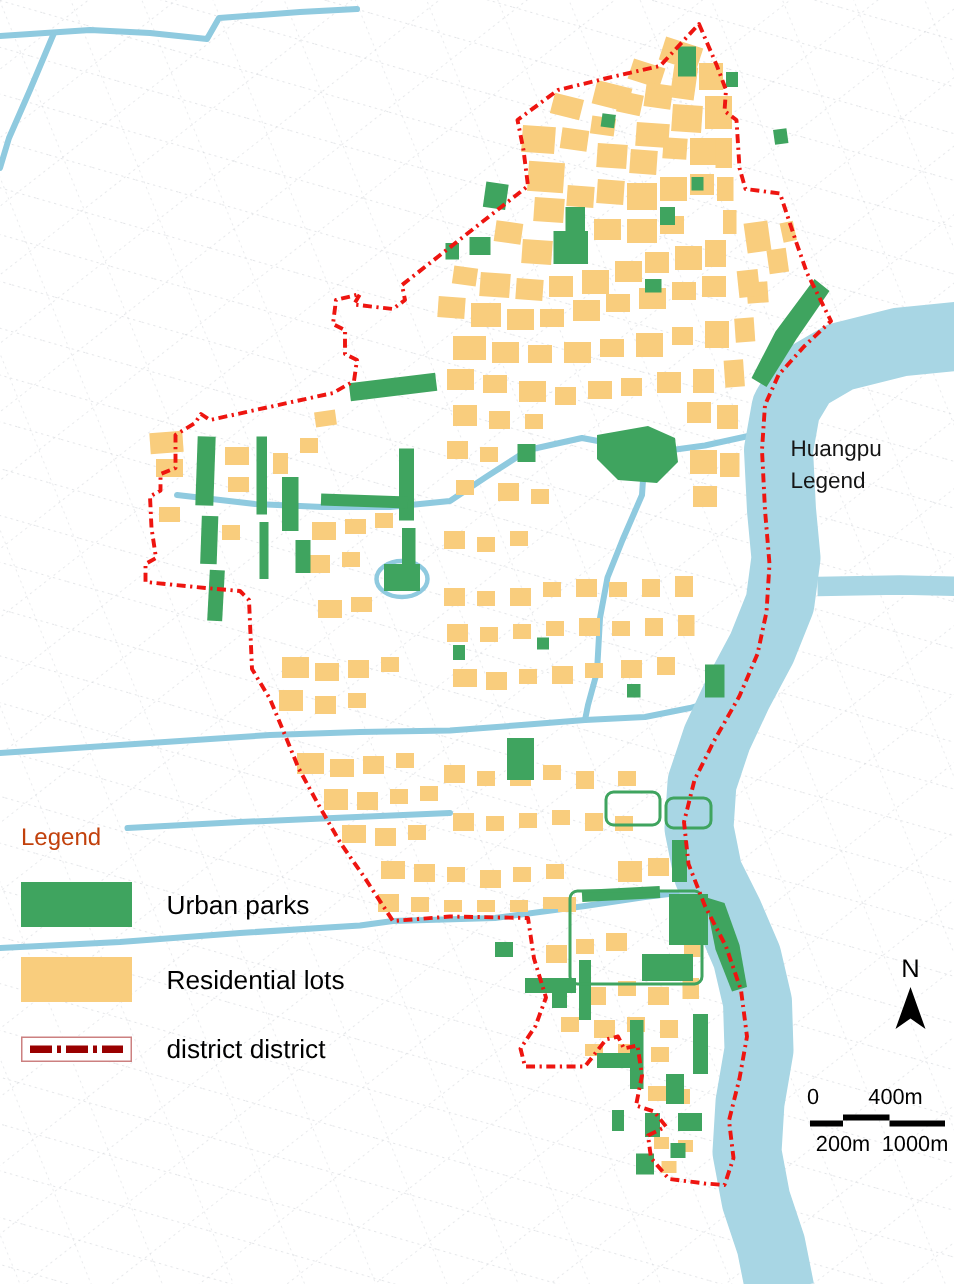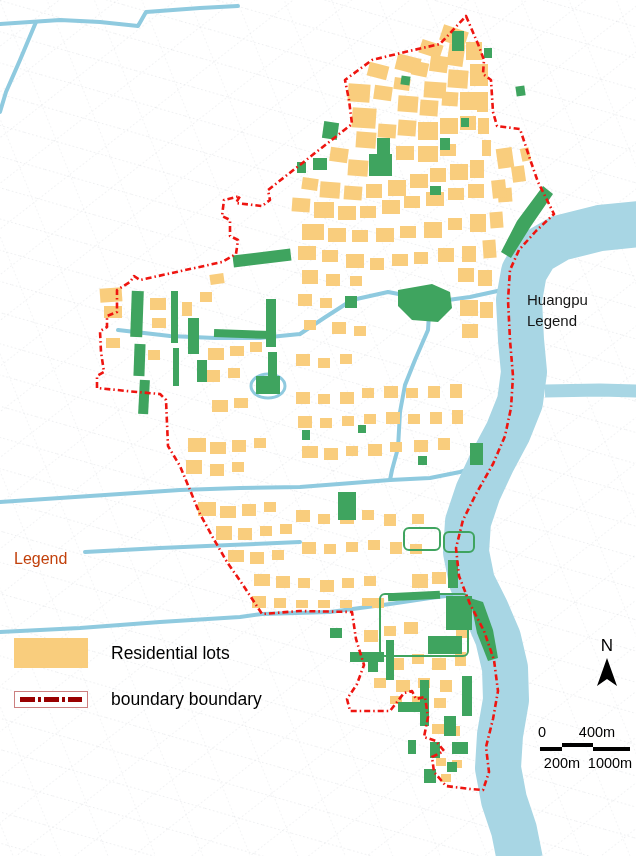--- a/index.html
+++ b/index.html
@@ -315,31 +315,35 @@
       <polygon points="466,16 472,30 478,44 484,60 483,74 491,80 493,112 497,126 520,129 531,162 538,182 546,198 554,214 536,231 519,250 510,270 508,300 510,340 513,376 511,408 505,436 493,464 476,494 463,520 456,548 459,576 470,604 484,631 494,660 498,691 493,719 486,747 489,772 483,790 470,789 446,786 434,772 432,757 444,751 436,741 424,737 428,717 425,697 416,699 412,691 404,693 390,711 350,711 347,699 357,684 364,665 356,639 352,612 300,611 262,614 243,585 227,562 212,536 199,512 190,490 180,466 168,446 166,400 160,394 137,392 97,388 97,376 104,372 101,352 100,331 107,327 107,316 117,312 117,290 130,282 134,276 140,280 222,262 236,254 238,240 230,236 230,220 222,216 224,200 240,196 236,203 262,206 270,200 268,190 352,124 349,100 345,80 372,60 405,52 440,44" fill="none" stroke="#EE1510" stroke-width="2.6" stroke-dasharray="6 3 1.5 3" stroke-linejoin="round"></polygon>
     </svg>
 
   <div class="river-label">
     <div>Huangpu</div>
     <div>Legend</div>
   </div>
 
   <div class="legend-title">Legend</div>
 
+  <div class="legend-row" style="top:588px;">
+    <div class="swatch sw-green"></div>
+    <div class="label">Urban parks</div>
+  </div>
 
   <div class="legend-row" style="top:638px;">
     <div class="swatch sw-orange"></div>
     <div class="label">Residential lots</div>
   </div>
 
   <div class="legend-row" style="top:689px;">
     <div class="sw-boundary">
       <div class="sw-boundary-line"></div>
     </div>
-    <div class="label">boundary boundary</div>
+    <div class="label">district district</div>
   </div>
 
   <div class="north">
     <div class="n-letter">N</div>
     <svg width="26" height="30" viewBox="0 0 26 30">
       <polygon points="13,0 3,28 13,21 23,28" fill="#000"></polygon>
     </svg>
   </div>
 
   <div class="scalebar">

